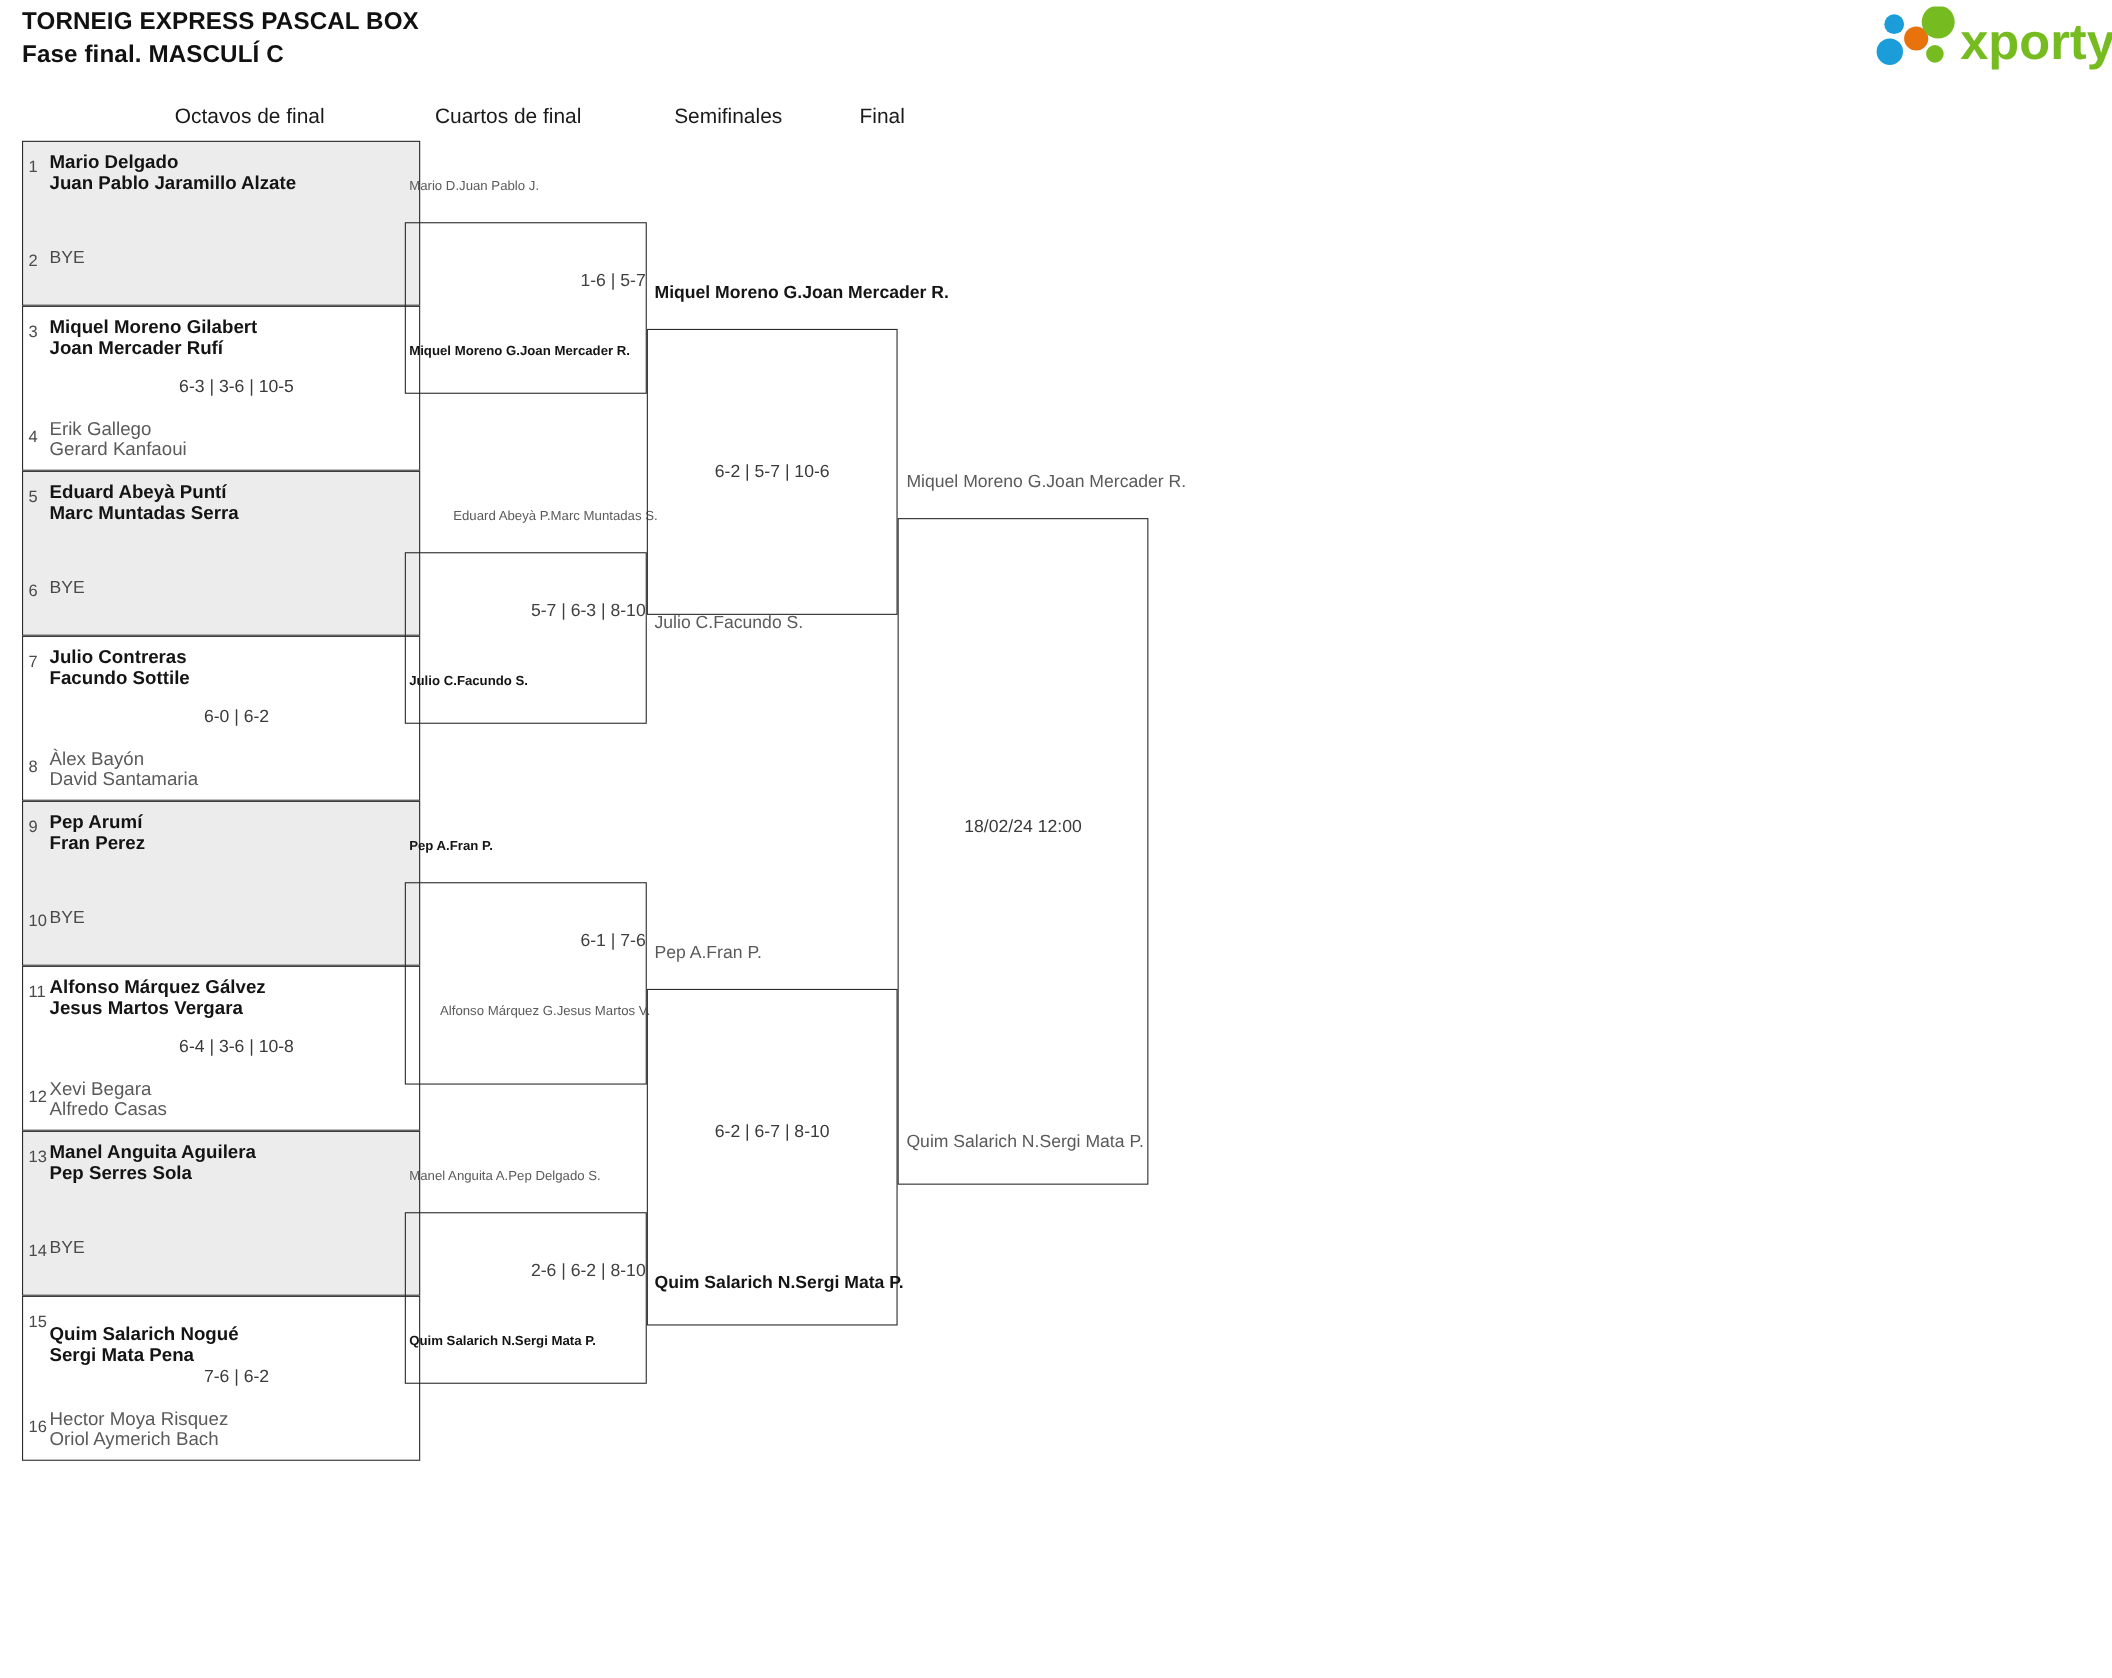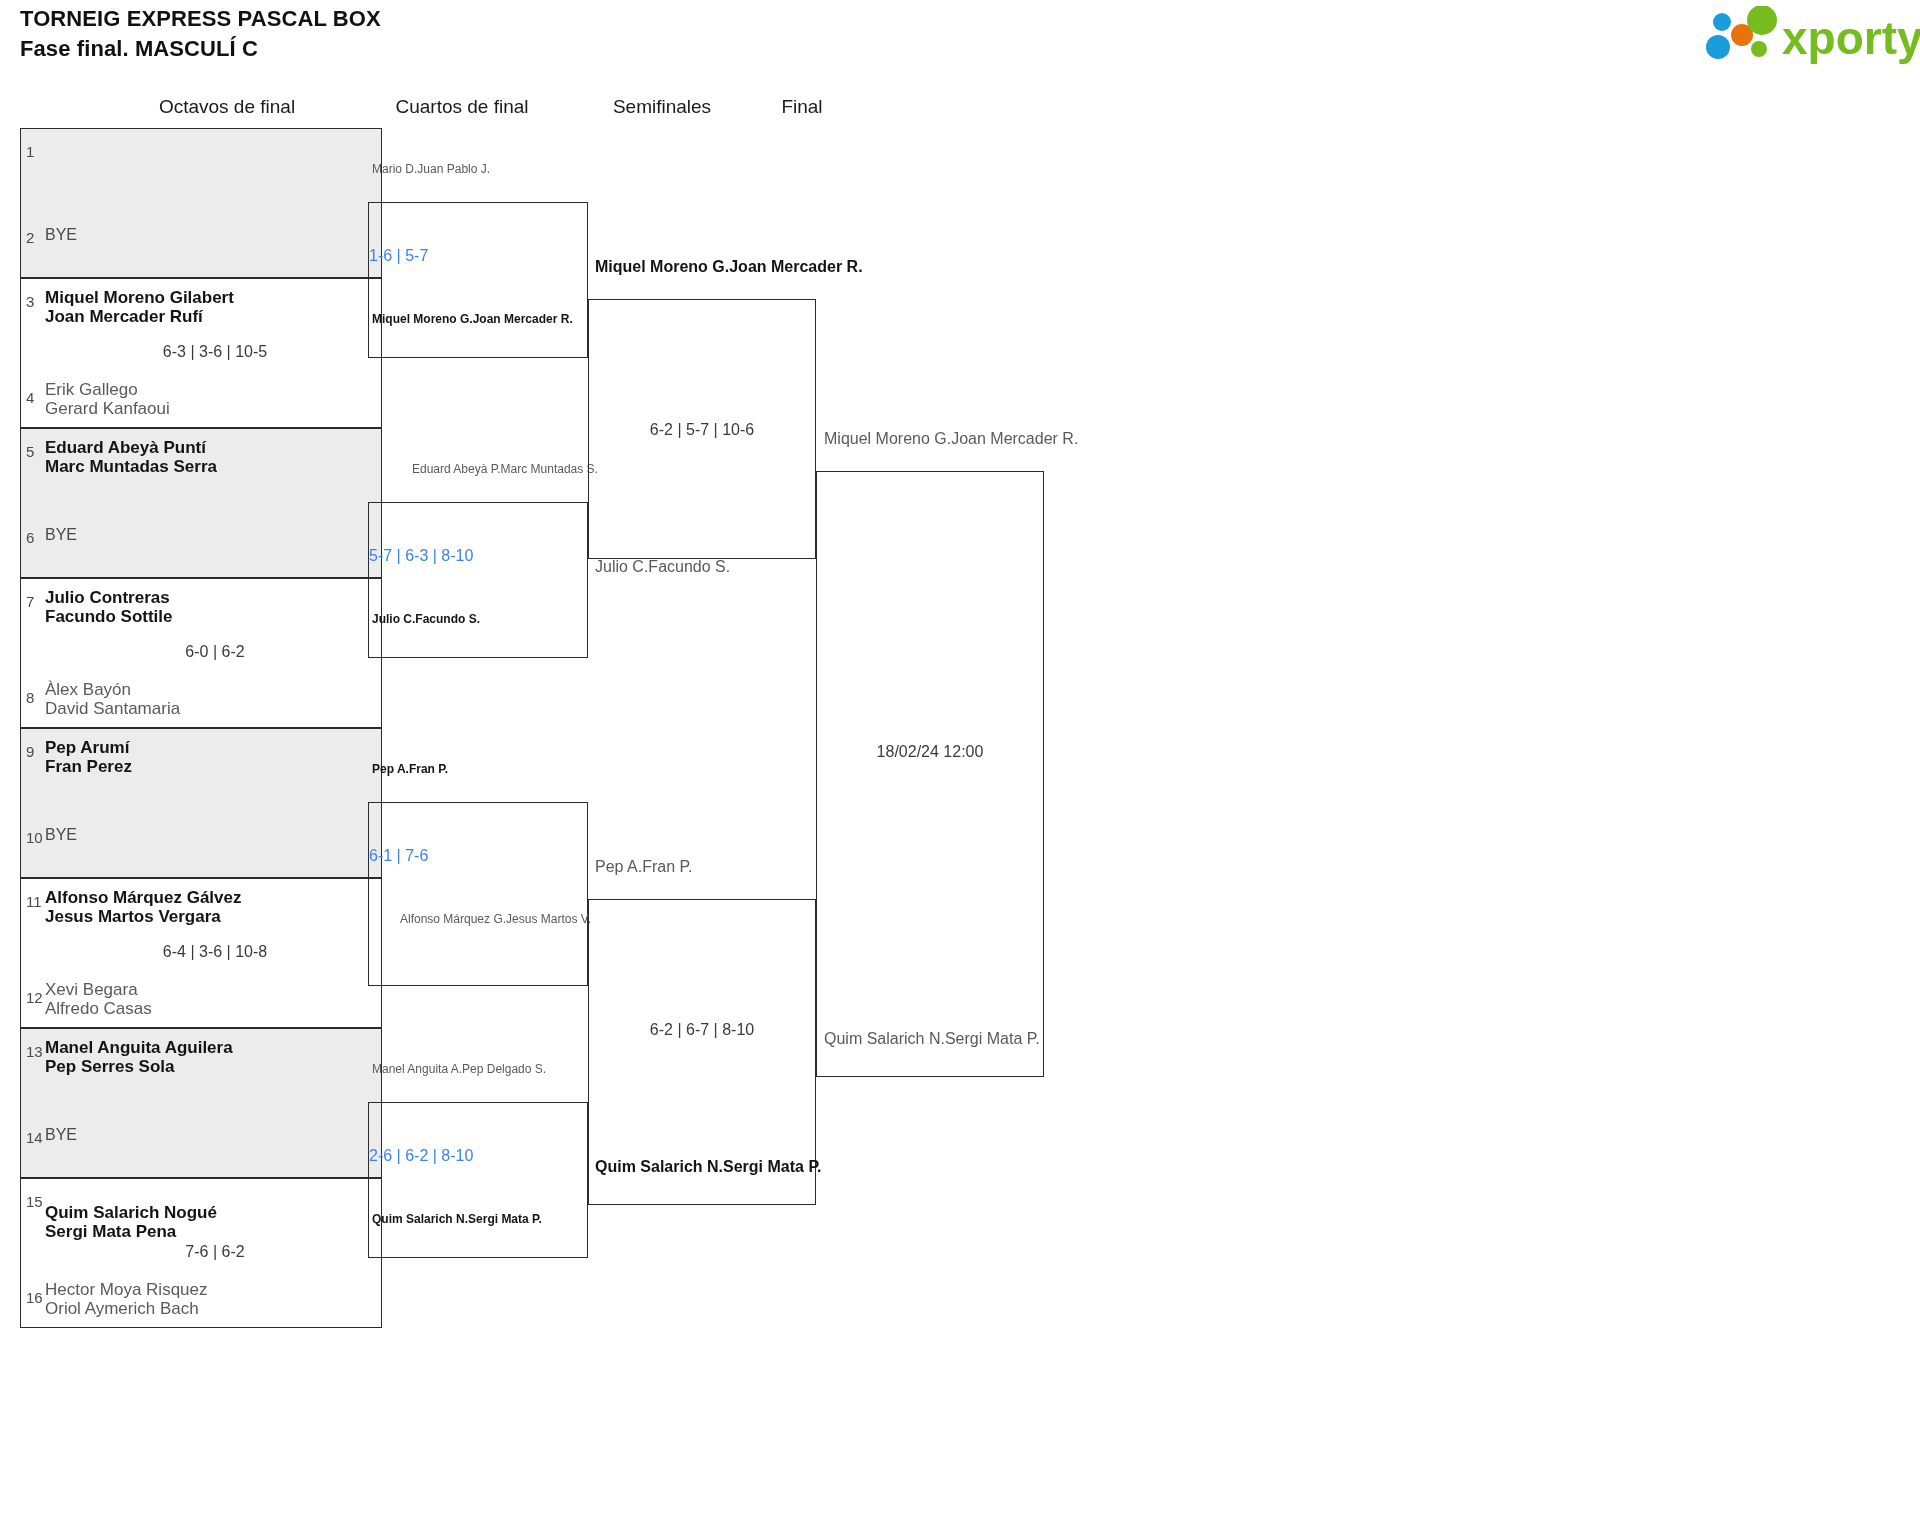--- a/index.html
+++ b/index.html
@@ -47,22 +47,22 @@
     position:absolute;width:100%;text-align:center;left:14px;
     font-size:16px;color:#3a3a3a;
   }
 
   
   .qf-box{
     position:absolute;left:368px;width:220px;border:1px solid #2b2b2b;
     box-sizing:border-box;background:transparent;
   }
   .qf-score{
-    position:absolute;left:0;width:100%;text-align:left;
-    font-size:16px;color:#3b82f6;
+    position:absolute;left:0;width:100%;text-align:right;
+    font-size:16px;color:#404040;
   }
   .qf-name{
     position:absolute;left:372px;font-size:12px;line-height:19px;white-space:nowrap;
   }
 
   
   .sf-box{
     position:absolute;left:588px;width:228px;border:1px solid #2b2b2b;
     box-sizing:border-box;background:transparent;
   }
@@ -108,20 +108,26 @@
 </div>
 
 <div class="abs round-header" id="hdr-r16">Octavos de final</div>
 <div class="abs round-header" id="hdr-qf">Cuartos de final</div>
 <div class="abs round-header" id="hdr-sf">Semifinales</div>
 <div class="abs round-header" id="hdr-f">Final</div>
 
 <div id="bracket-root">
     <div class="abs r16-cell shaded" style="top: 128px; height: 150px;">
       <div class="seed" style="top:14px">1</div>
+      <div class="r16-top" style="top:9px">
+        <div class="r16-names">
+          <span class="nm win">Mario Delgado</span>
+          <span class="nm win">Juan Pablo Jaramillo Alzate</span>
+        </div>
+      </div>
       <div class="seed" style="top:100px">2</div>
       <div class="r16-bot" style="top:96px"><span class="bye">BYE</span></div>
     </div>
     <div class="abs r16-cell" style="top: 278px; height: 150px;">
       <div class="seed" style="top:14px">3</div>
       <div class="r16-top" style="top:9px">
         <div class="r16-names">
           <span class="nm win">Miquel Moreno Gilabert</span>
           <span class="nm win">Joan Mercader Rufí</span>
         </div>

